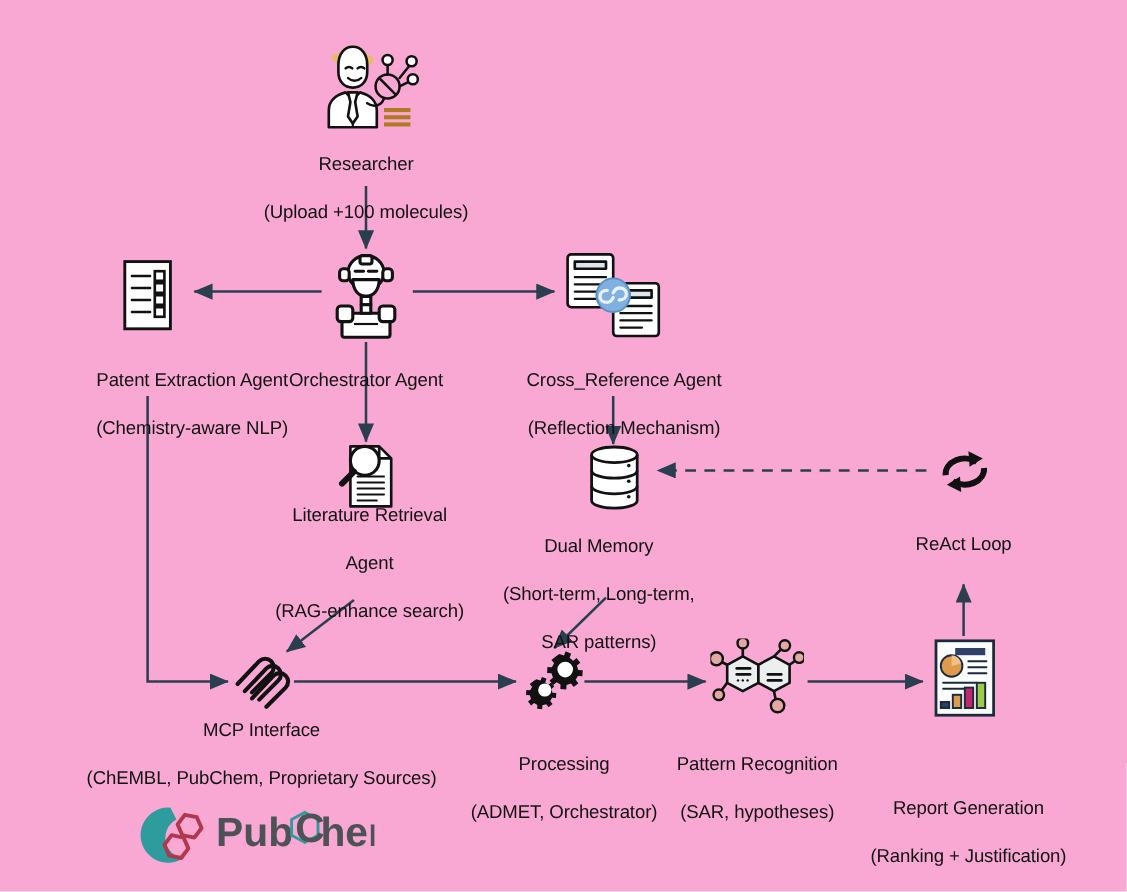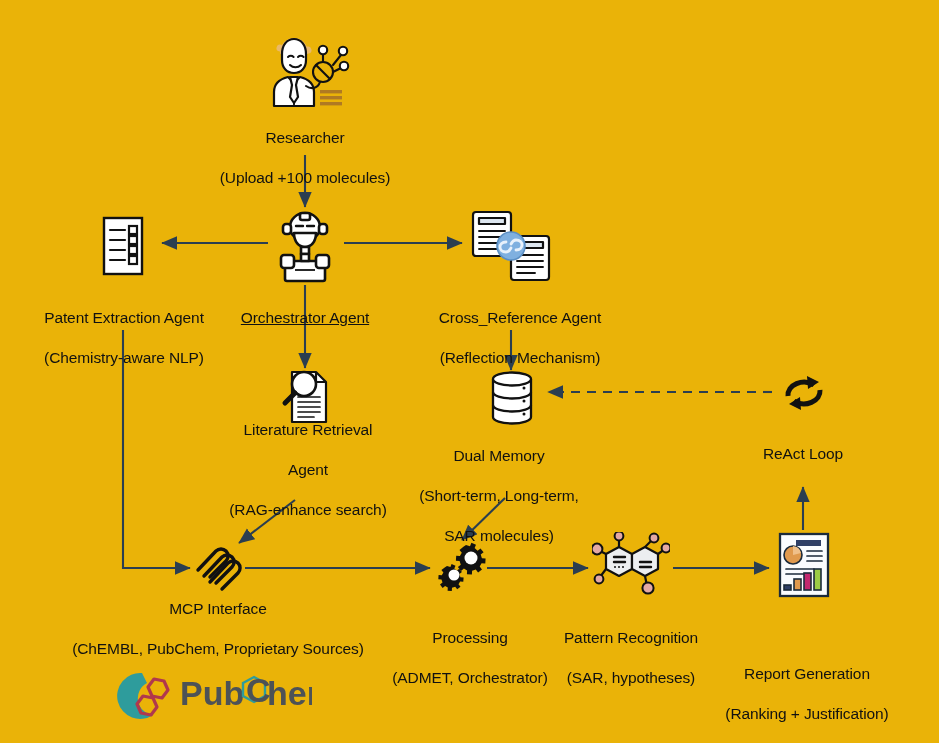--- a/index.html
+++ b/index.html
@@ -5,21 +5,21 @@
   * { box-sizing: border-box; }
   html, body {
     margin: 0; padding: 0;
     background: #ffffff;
     font-family: "Liberation Sans", sans-serif;
   }
   #canvas {
     position: relative;
     width: 939px;
     height: 743px;
-    background: #eab308;
+    background: #f9a8d4;
     overflow: hidden;
   }
   .node { position: absolute; }
   .node .icon {
     display: block;
     margin: 0 auto;
   }
   .caption {
     position: absolute;
     text-align: center;
@@ -140,42 +140,42 @@
       </g>
       <g stroke="#111" stroke-width="2.4" stroke-linecap="round">
         <path d="M21 19h7"></path>
         <path d="M32 19h7"></path>
       </g>
       <g stroke="#111" stroke-width="1.8" fill="none">
         <path d="M20 63h20"></path>
       </g>
     </svg>
   </div>
-  <div class="caption" style="left:205px; top:288px; width:200px;text-decoration:underline;">
+  <div class="caption" style="left:205px; top:288px; width:200px;">
     <span>Orchestrator Agent</span>
   </div>
 
   <div class="node" style="left:99px; top:215px; width:48px;">
     <svg class="icon" width="48" height="62" viewBox="0 0 48 62">
       <rect x="5" y="3" width="38" height="56" fill="#fff" stroke="#111" stroke-width="2.4"></rect>
       <g stroke="#111" stroke-width="2.2" stroke-linecap="round">
         <path d="M11 15h15"></path>
           <path d="M11 25h15"></path>
         <path d="M11 35h15"></path>
           <path d="M11 45h15"></path>
       </g>
       <g fill="#fff" stroke="#111" stroke-width="2.2">
         <rect x="30" y="11" width="8" height="8"></rect>
         <rect x="30" y="21" width="8" height="8"></rect>
         <rect x="30" y="31" width="8" height="8"></rect>
         <rect x="30" y="41" width="8" height="8"></rect>
       </g>
     </svg>
   </div>
-  <div class="caption" style="left:8px; top:288px; width:232px;">
+  <div class="caption" style="left:8px; top:288px; width:232px;text-align:right;">
     <span>Patent Extraction Agent</span><br>
     <span>(Chemistry-aware NLP)</span>
   </div>
 
   <div class="node" style="left:470px; top:209px; width:82px;">
     <svg class="icon" width="82" height="74" viewBox="0 0 82 74">
       <g stroke="#111" stroke-width="2.2" stroke-linejoin="round">
         <rect x="3" y="3" width="38" height="44" rx="3" fill="#fff"></rect>
         <rect x="9" y="9" width="26" height="6" fill="#dde6ef"></rect>
         <g stroke-width="1.9" stroke-linecap="round">
@@ -237,21 +237,21 @@
       <g fill="#111">
         <circle cx="37" cy="18" r="1.5"></circle>
         <circle cx="37" cy="31" r="1.5"></circle>
         <circle cx="37" cy="44" r="1.5"></circle>
       </g>
     </svg>
   </div>
   <div class="caption" style="left:406px; top:426px; width:186px;">
     <span>Dual Memory</span><br>
     <span>(Short-term, Long-term,</span><br>
-    <span>SAR molecules)</span>
+    <span>SAR patterns)</span>
   </div>
 
   <div class="node" style="left:778px; top:370px; width:52px;">
     <svg class="icon" width="52" height="46" viewBox="0 0 52 46">
       <g fill="none" stroke="#111" stroke-width="5" stroke-linecap="butt">
         <path d="M10 26a16 13 0 0 1 26-11"></path>
         <path d="M42 20a16 13 0 0 1 -26 11"></path>
       </g>
       <path d="M29 6 L41 12 L30 19 z" fill="#111"></path>
       <path d="M23 40 L11 34 L22 27 z" fill="#111"></path>

